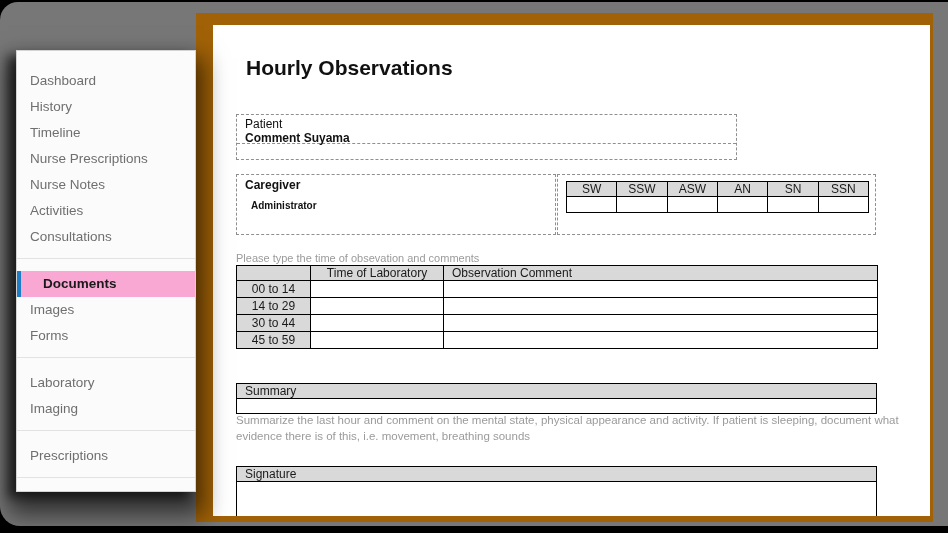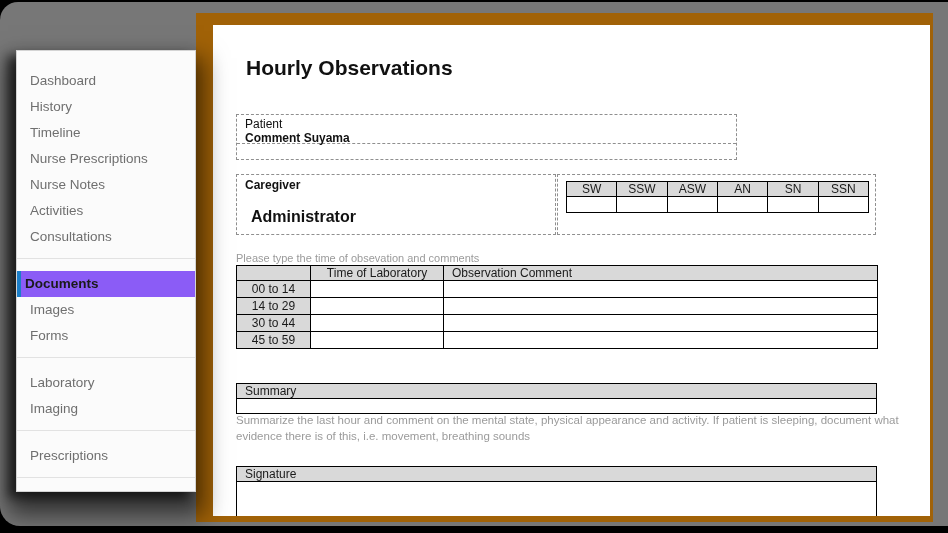--- a/index.html
+++ b/index.html
@@ -24,21 +24,21 @@
   }
   .doc-title { position:absolute; left:33px; top:31px; font-size:21px; font-weight:bold; color:#111; }
 
   .dashed { border:1px dashed #8f8f8f; position:absolute; background:#fff; }
   .patient-box { left:23px; top:89px; width:501px; height:46px; }
   .patient-main { height:29px; border-bottom:1px dashed #8f8f8f; padding:2px 0 0 8px; }
   .field-label { font-size:12px; color:#111; }
   .field-value { font-size:12px; font-weight:bold; color:#111; }
 
   .caregiver-box { left:23px; top:149px; width:320px; height:61px; padding:3px 0 0 8px; }
-  .caregiver-box .field-value { display:block; margin:16px 0 0 6px; font-size:16px; }
+  .caregiver-box .field-value { display:block; margin:8px 0 0 6px; font-size:10px; }
   .box-label { font-size:12px; font-weight:bold; color:#111; }
 
   .delegation-box { left:344px; top:149px; width:319px; height:61px; padding:3px 0 0 8px; }
 
   table { border-collapse:collapse; table-layout:fixed; }
   th, td { border:1px solid #000; font-size:12px; font-weight:normal; overflow:hidden; white-space:nowrap;margin-left:35px; }
   th { background:#d9d9d9; text-align:center; }
 
   .delegation-table { width:303px; margin-top:3px; }
   .delegation-table th { height:15px; }
@@ -68,22 +68,22 @@
     background:#fbfbfb; border:1px solid #d4d4d4;
     box-shadow:-8px 6px 10px rgba(0,0,0,0.60), 0 16px 22px 8px rgba(0,0,0,0.55);
   }
   .side-section { padding:12px 0 8px 0; border-top:1px solid #e2e2e2; }
   .side-section.first { border-top:none; padding-top:17px; }
   .item {
     height:26px; line-height:26px; padding-left:13px;
     font-size:13.5px; color:#6f6f6f; cursor:pointer;
   }
   .item.selected {
-    background:#8b5cf6; border-left:4px solid var(--accent,#1b7ec7);
-    padding-left:4px; font-weight:bold; color:#1a1a1a;
+    background:#f9a8d4; border-left:4px solid var(--accent,#1b7ec7);
+    padding-left:22px; font-weight:bold; color:#1a1a1a;
   }
   .end-divider { border-top:1px solid #e2e2e2; }
 </style>
 </head>
 <body>
 
 <div class="window"></div>
 
 <div class="viewer">
   <div class="page">

